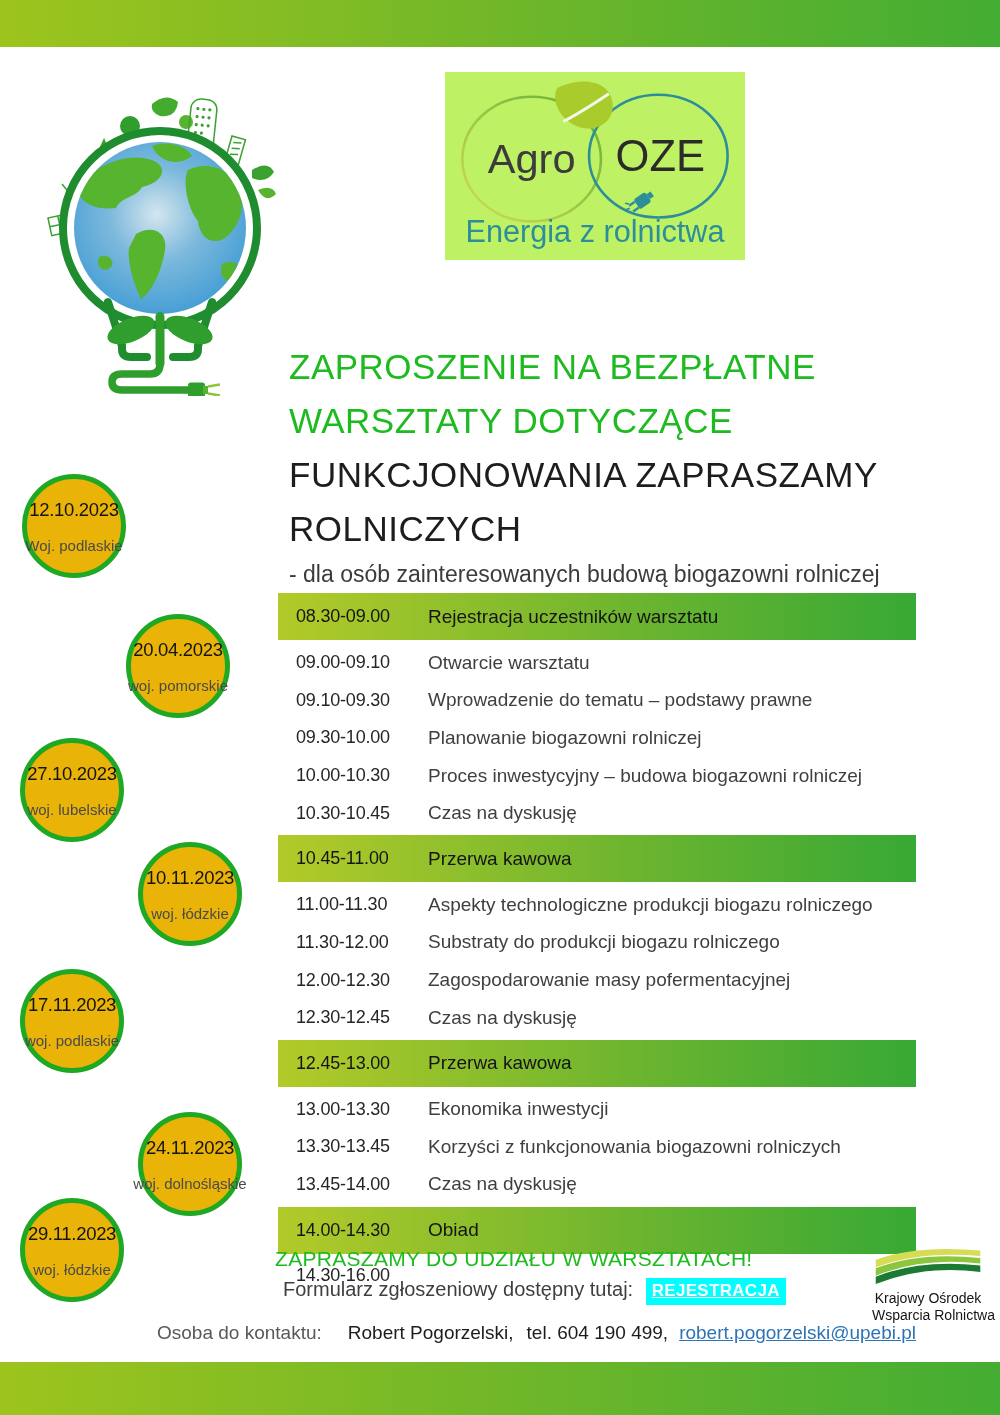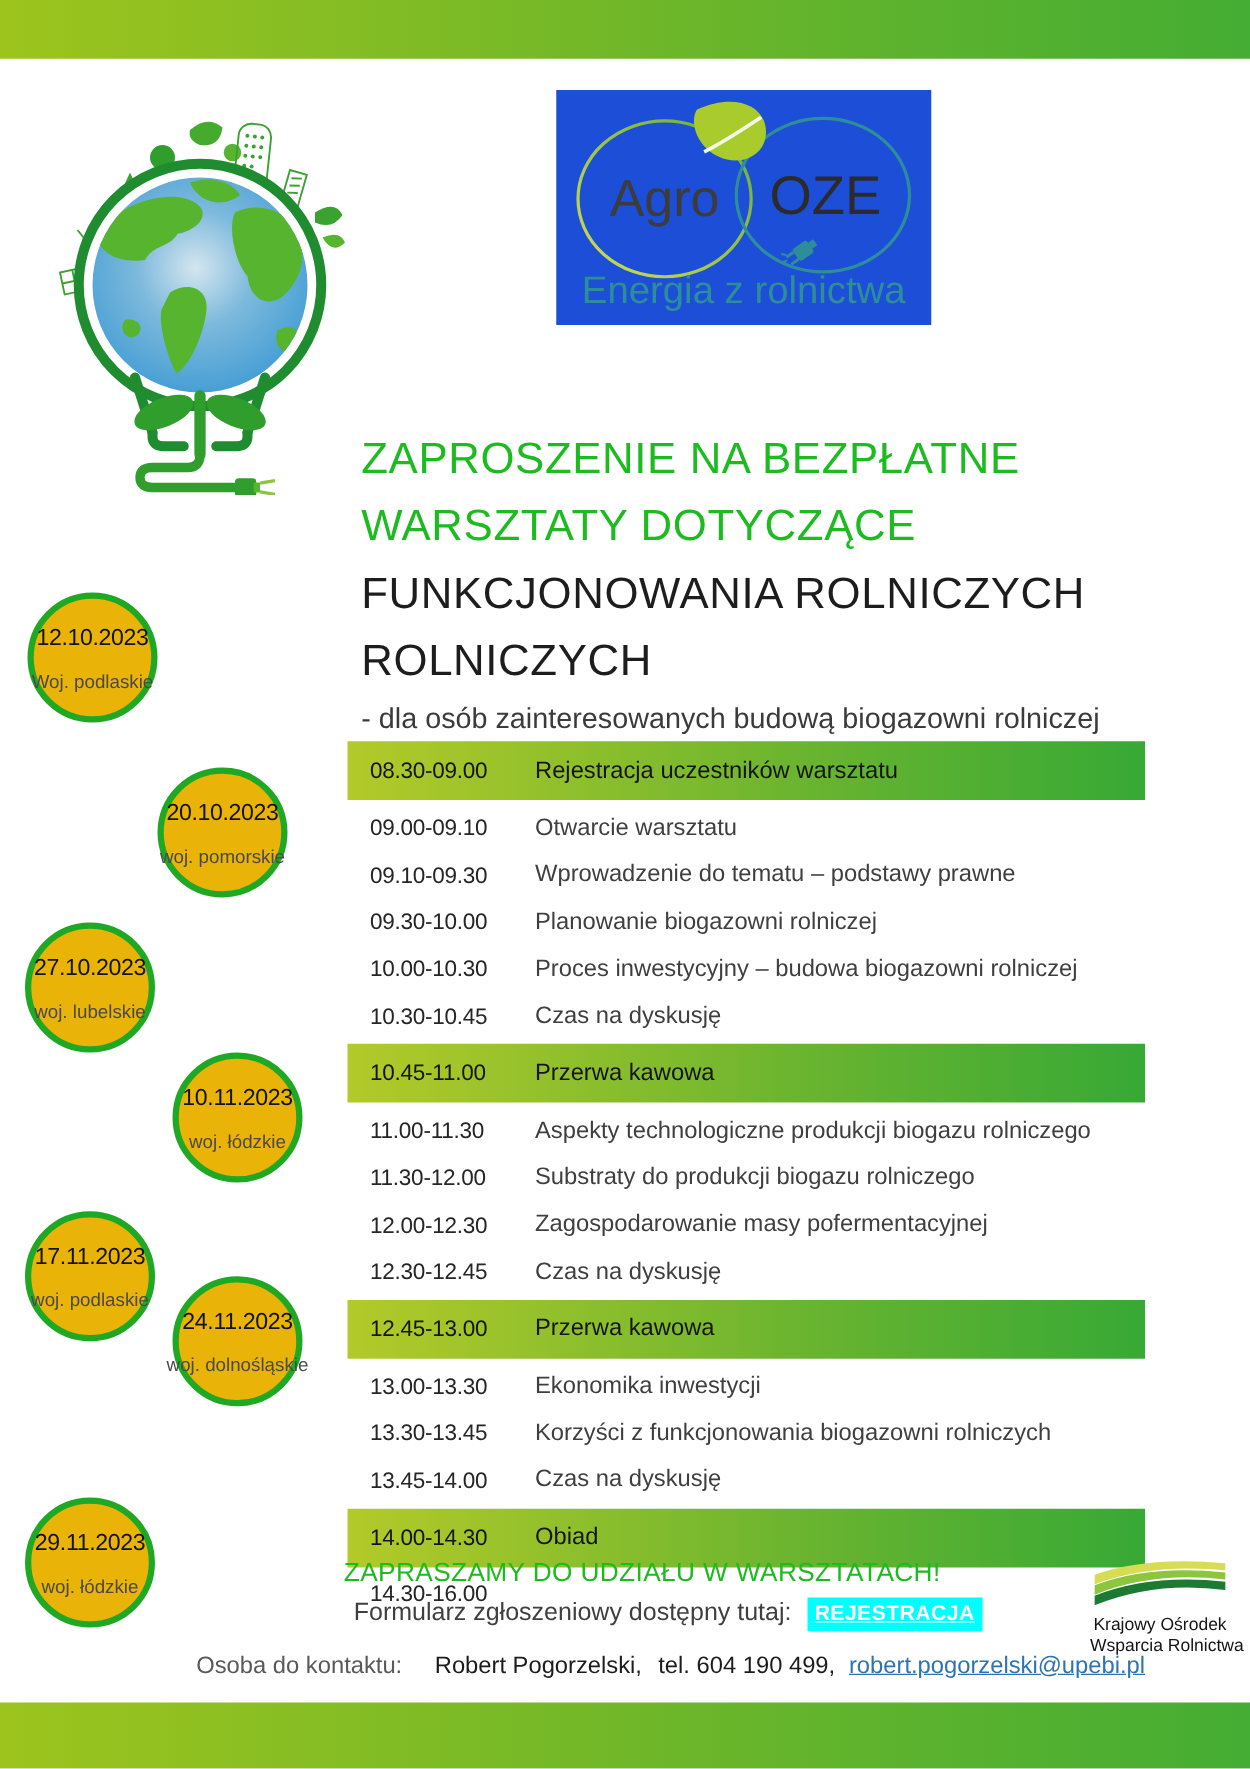--- a/index.html
+++ b/index.html
@@ -7,21 +7,21 @@
     position:relative; width:1000px; height:1415px; background:#ffffff;
     font-family:"Liberation Sans", sans-serif; overflow:hidden;
   }
   .bar { position:absolute; left:0; width:1000px;
     background:linear-gradient(90deg,#9dc41d 0%, #6cb62a 55%, #44ad33 100%); }
   .bar.top { top:0; height:47px; }
   .bar.bottom { top:1362px; height:53px; }
 
   .earth-logo { position:absolute; left:40px; top:66px; width:240px; height:330px; }
   .agro-logo { position:absolute; left:445px; top:72px; width:300px; height:188px;
-    background:#1d4ed8; display:flex; align-items:center; justify-content:center; }
+    background:#bef264; display:flex; align-items:center; justify-content:center; }
 
   .title-block { position:absolute; left:271px; top:340px; width:710px;margin-left:18px; }
   .title-line { font-size:35px; line-height:54px; letter-spacing:0.5px; white-space:nowrap; font-weight:normal; }
   .title-line.green { color:#1dbb1f; }
   .title-line.dark  { color:#1d1d1d; }
   .subtitle { font-size:23px; color:#3b3b3b; margin-top:5px; white-space:nowrap; }
 
   .schedule { position:absolute; left:278px; top:590px; width:638px; }
   .srow { display:flex; align-items:center; height:37.7px; }
   .srow.hl { height:47px; margin:3.35px 0;
@@ -33,21 +33,21 @@
   .date-circle { position:absolute; width:94px; height:94px; border:5px solid #1fa823;
     border-radius:50%; background:#eab308; display:flex; flex-direction:column;
     align-items:center; justify-content:center; text-align:center; }
   .dc-date { font-size:18.5px; color:#141414; letter-spacing:-0.3px; white-space:nowrap; }
   .dc-region { font-size:15px; color:#4a4a4a; white-space:nowrap; margin-top:16px; }
   .c1 { left:22px;  top:474px; }
   .c2 { left:126px; top:614px; }
   .c3 { left:20px;  top:738px; }
   .c4 { left:138px; top:842px; }
   .c5 { left:20px;  top:969px; }
-  .c6 { left:138px; top:1021px; }
+  .c6 { left:138px; top:1112px; }
   .c7 { left:20px;  top:1198px; }
 
   .invite { position:absolute; left:275px; top:1247px; font-size:21px; color:#1dbb1f;
     letter-spacing:0.3px; white-space:nowrap; }
   .form-line { position:absolute; left:283px; top:1278px; font-size:20px; color:#3f3f3f; white-space:nowrap; }
   .register { display:inline-block; background:#00ffff; color:#ffffff; font-weight:bold;
     font-size:17px; padding:3px 6px 4px 6px; text-decoration:underline; letter-spacing:0.3px;
     margin-left:7px; vertical-align:baseline; cursor:pointer; }
   .contact { position:absolute; left:157px; top:1322px; font-size:19px; color:#1c1c1c;
     display:flex; white-space:nowrap; align-items:baseline; }
@@ -185,21 +185,21 @@
         <line x1="-7" y1="3.5" x2="-14" y2="3.5" stroke="#2d8e9a" stroke-width="2.4"></line>
         <path d="M-16,-8 l3,3 M-19,-2 l4,1" stroke="#2d8e9a" stroke-width="1.6" fill="none"></path>
       </g>
       <text x="150" y="172" text-anchor="middle" font-size="31" fill="#2d8e9a" font-family="Liberation Sans, sans-serif">Energia z rolnictwa</text>
     </svg>
   </div>
 
   <div class="title-block">
     <div class="title-line green">ZAPROSZENIE NA BEZPŁATNE</div>
     <div class="title-line green">WARSZTATY DOTYCZĄCE</div>
-    <div class="title-line dark">FUNKCJONOWANIA ROLNICZYCH</div>
+    <div class="title-line dark">FUNKCJONOWANIA ZAPRASZAMY</div>
     <div class="title-line dark">ROLNICZYCH</div>
     <div class="subtitle">- dla osób zainteresowanych budową biogazowni rolniczej</div>
   </div>
 
   <div class="schedule">
     <div class="srow hl">
       <span class="stime">08.30-09.00</span>
       <span class="stopic">Rejestracja uczestników warsztatu</span>
     </div>
     <div class="srow">
@@ -265,21 +265,21 @@
     <div class="srow">
       <span class="stime">14.30-16.00</span>
     </div>
   </div>
 
   <div class="date-circle c1">
     <div class="dc-date">12.10.2023</div>
     <div class="dc-region">Woj. podlaskie</div>
   </div>
   <div class="date-circle c2">
-    <div class="dc-date">20.10.2023</div>
+    <div class="dc-date">20.04.2023</div>
     <div class="dc-region">woj. pomorskie</div>
   </div>
   <div class="date-circle c3">
     <div class="dc-date">27.10.2023</div>
     <div class="dc-region">woj. lubelskie</div>
   </div>
   <div class="date-circle c4">
     <div class="dc-date">10.11.2023</div>
     <div class="dc-region">woj. łódzkie</div>
   </div>

